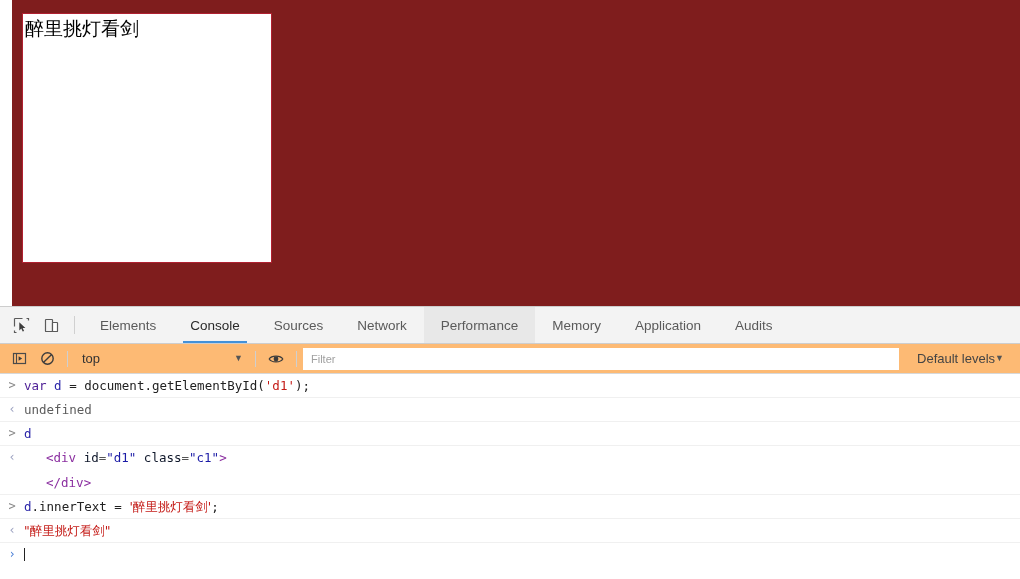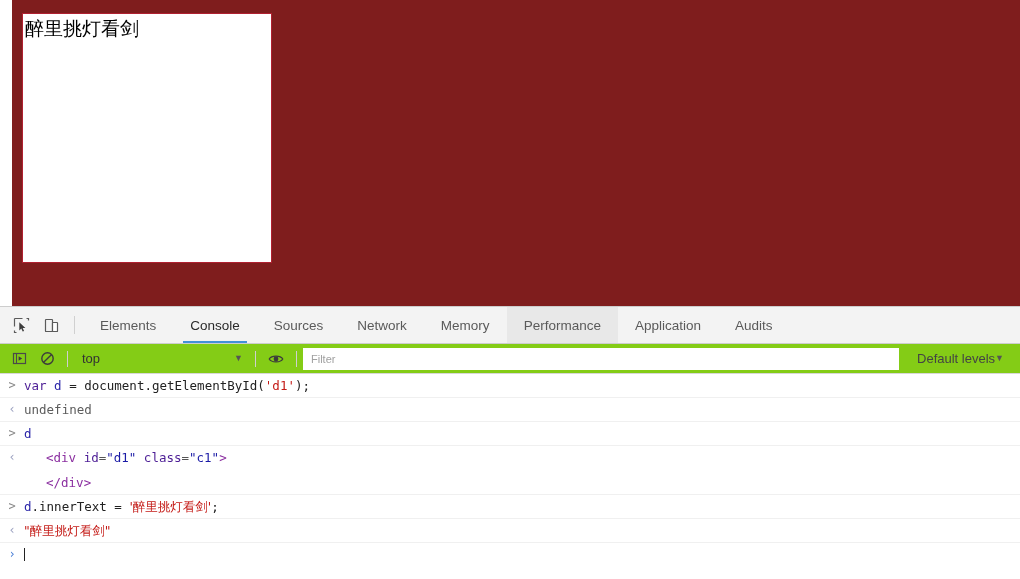--- a/index.html
+++ b/index.html
@@ -112,21 +112,21 @@
     background: #4391d8;
   }
   .dt-tab.hovered {
     background: #e8e8e8;
   }
 
   
   #console-toolbar {
     height: 30px;
     min-height: 30px;
-    background: #84cc16;
+    background: #fdba74;
     border-bottom: 1px solid #d8d8d8;
     display: flex;
     align-items: center;
     box-sizing: border-box;
   }
   .ct-icon {
     width: 28px;
     height: 30px;
     display: flex;
     align-items: center;
@@ -220,21 +220,21 @@
     color: #222222;
   }
   .msg.result .msg-body { color: #5c5c5c; }
 
   
   .tok-kw   { color: #4c1d95; }
   .tok-var  { color: #2a25a8; }
   .tok-plain{ color: #222222; }
   .tok-str  { color: #c41a16; }
   .tok-tag  { color: #8b2fa0; }
-  .tok-attr { color: #4c1d95; }
+  .tok-attr { color: #0f172a; }
   .tok-val  { color: #1a1aa6; }
   .tok-punc { color: #555555; }
   .cjk { font-family: "DejaVu Sans", "Liberation Sans", sans-serif; }
 
   .node-line  { display: block; padding-left: 22px; }
   .node-blank { display: block; height: 8px; }
 
   
   .msg.prompt-row { border-bottom: none; }
   .text-caret {
@@ -282,25 +282,25 @@
         </div>
         <div class="dt-tab selected">
           <span>Console</span>
         </div>
         <div class="dt-tab">
           <span>Sources</span>
         </div>
         <div class="dt-tab">
           <span>Network</span>
         </div>
-        <div class="dt-tab">
-          <span>Memory</span>
-        </div>
         <div class="dt-tab hovered">
           <span>Performance</span>
+        </div>
+        <div class="dt-tab">
+          <span>Memory</span>
         </div>
         <div class="dt-tab">
           <span>Application</span>
         </div>
         <div class="dt-tab">
           <span>Audits</span>
         </div>
       </div>
   </div>
 

